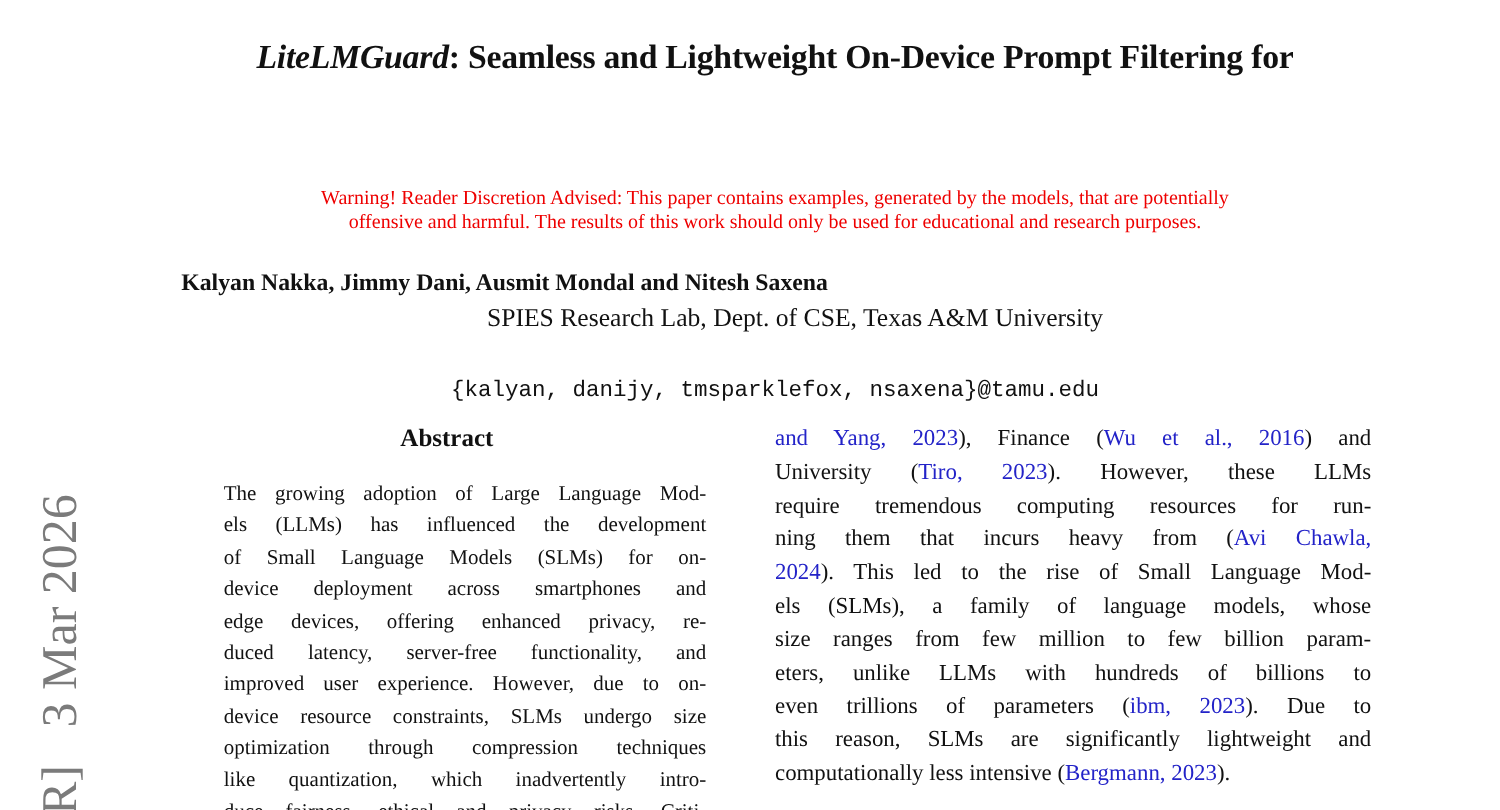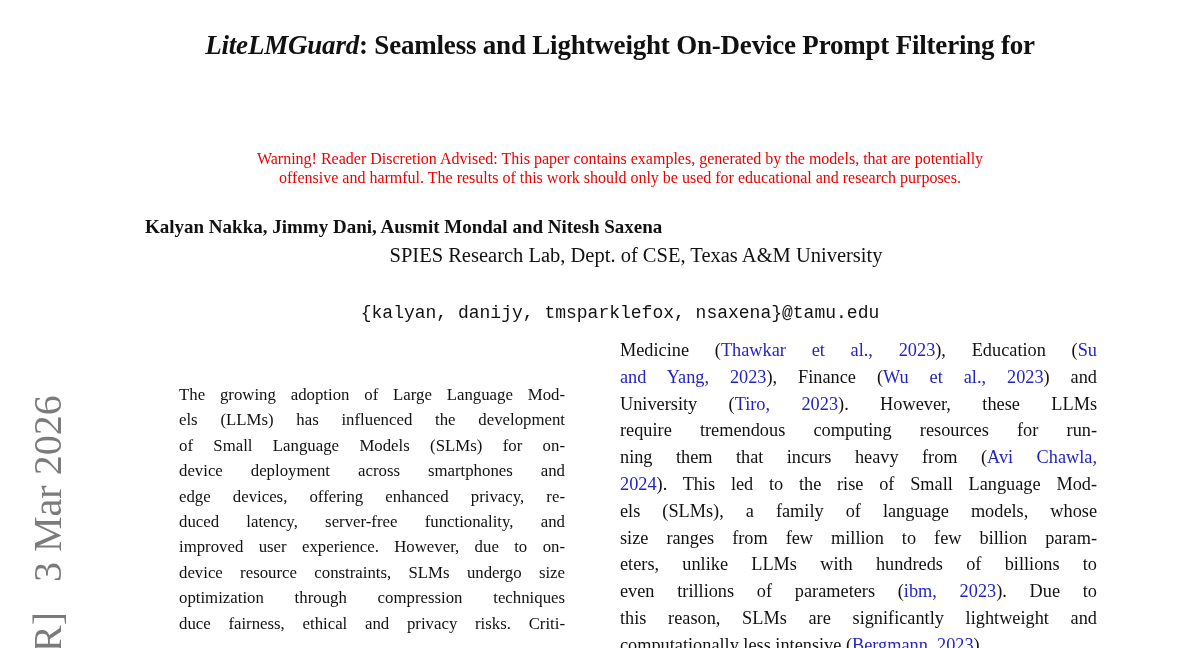--- a/index.html
+++ b/index.html
@@ -108,37 +108,38 @@
       <div class="tline"><span>Warning! Reader Discretion Advised: This paper contains examples, generated by the models, that are potentially</span></div>
       <div class="tline"><span>offensive and harmful. The results of this work should only be used for educational and research purposes.</span></div>
     </div>
 
   <div class="authors">Kalyan Nakka, Jimmy Dani, Ausmit Mondal and Nitesh Saxena</div>
 
   <div class="affiliation">SPIES Research Lab, Dept. of CSE, Texas A&amp;M University</div>
 
   <div class="email">{kalyan, danijy, tmsparklefox, nsaxena}@tamu.edu</div>
 
+  <div class="abstract-heading">Abstract</div>
 
   <div class="abstract-body">
       <div class="tline"><span>The growing adoption of Large Language Mod-</span></div>
       <div class="tline"><span>els (LLMs) has influenced the development</span></div>
       <div class="tline"><span>of Small Language Models (SLMs) for on-</span></div>
       <div class="tline"><span>device deployment across smartphones and</span></div>
       <div class="tline"><span>edge devices, offering enhanced privacy, re-</span></div>
       <div class="tline"><span>duced latency, server-free functionality, and</span></div>
       <div class="tline"><span>improved user experience. However, due to on-</span></div>
       <div class="tline"><span>device resource constraints, SLMs undergo size</span></div>
       <div class="tline"><span>optimization through compression techniques</span></div>
+      <div class="tline"><span>like quantization, which inadvertently intro-</span></div>
       <div class="tline"><span>duce fairness, ethical and privacy risks. Criti-</span></div>
     </div>
 
   <div class="right-col">
-      <div class="tline"><span>Medicine (</span><span class="cite">Thawkar et al., 2023</span><span>), Education (</span><span class="cite">Su</span></div>
-      <div class="tline"><span class="cite">and Yang, 2023</span><span>), Finance (</span><span class="cite">Wu et al., 2023</span><span>) and</span></div>
+      <div class="tline"><span class="cite">and Yang, 2023</span><span>), Finance (</span><span class="cite">Wu et al., 2016</span><span>) and</span></div>
       <div class="tline"><span>University (</span><span class="cite">Tiro, 2023</span><span>). However, these LLMs</span></div>
       <div class="tline"><span>require tremendous computing resources for run-</span></div>
       <div class="tline"><span>ning them that incurs heavy from (</span><span class="cite">Avi Chawla,</span></div>
       <div class="tline"><span class="cite">2024</span><span>). This led to the rise of Small Language Mod-</span></div>
       <div class="tline"><span>els (SLMs), a family of language models, whose</span></div>
       <div class="tline"><span>size ranges from few million to few billion param-</span></div>
       <div class="tline"><span>eters, unlike LLMs with hundreds of billions to</span></div>
       <div class="tline"><span>even trillions of parameters (</span><span class="cite">ibm, 2023</span><span>). Due to</span></div>
       <div class="tline"><span>this reason, SLMs are significantly lightweight and</span></div>
       <div class="tline nj"><span>computationally less intensive (</span><span class="cite">Bergmann, 2023</span><span>).</span></div>

